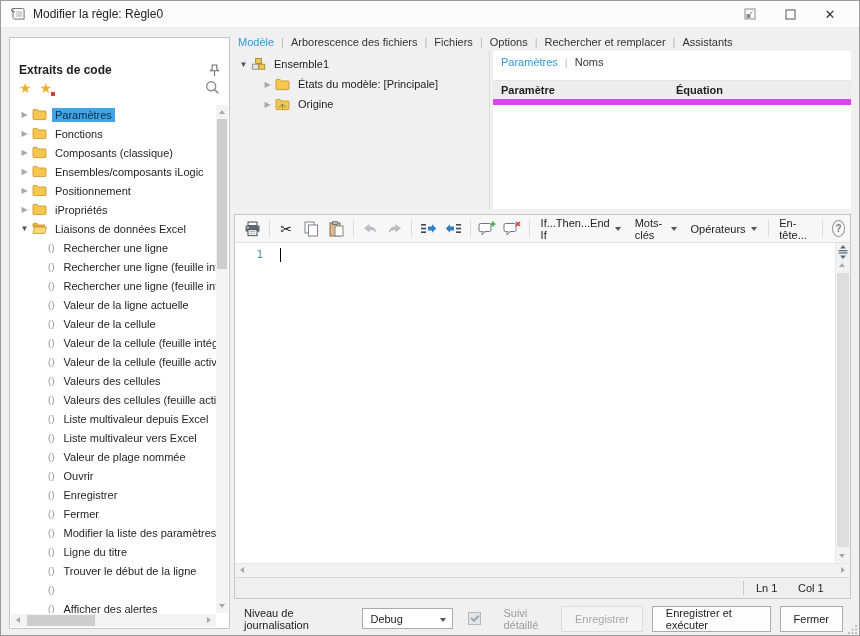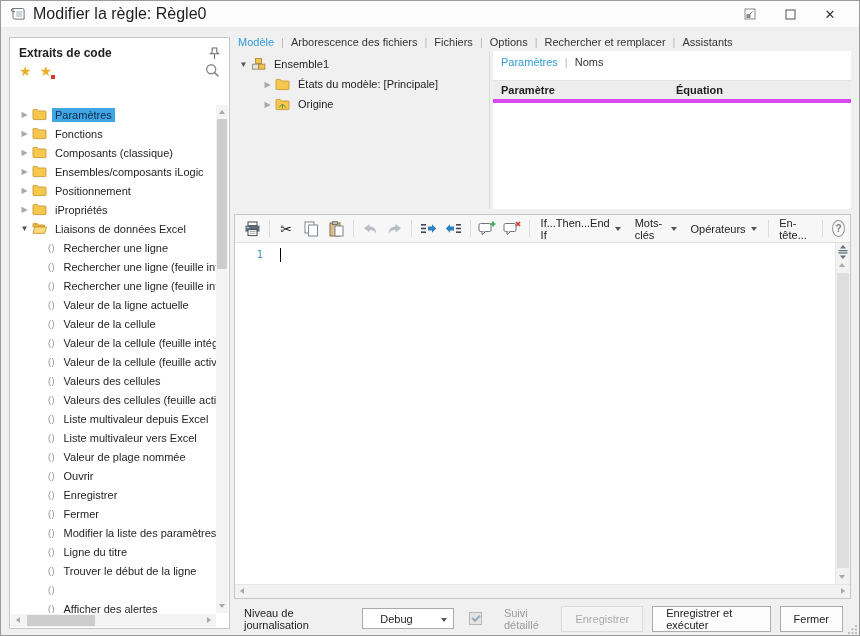--- a/index.html
+++ b/index.html
@@ -3,28 +3,28 @@
 <meta charset="utf-8">
 <style>
   html,body{margin:0;padding:0}
   body{width:860px;height:636px;position:relative;overflow:hidden;box-sizing:border-box;
        font-family:"Liberation Sans",sans-serif;font-size:11px;color:#1e1e1e;
        background:#f0f0f0;border:1px solid #9a9a9a}
   svg{display:block}
   
   .titlebar{position:absolute;left:0;top:0;right:0;height:27px;background:#fcfcfc;
             border-bottom:1px solid #ededed;display:flex;align-items:center;padding:0 9px;box-sizing:border-box}
-  .title{font-size:16px;margin-left:7px}
+  .title{font-size:12px;margin-left:7px}
   .win-controls{margin-left:auto;display:flex;align-items:center;gap:0}
   .wbtn{width:40px;height:24px;display:flex;align-items:center;justify-content:center;color:#444}
   .closex{font-size:13px;color:#333}
   
   .snippets{position:absolute;left:8px;top:36px;width:221px;height:592px;background:#fff;
             border:1px solid #c6c6c6;box-sizing:border-box;overflow:hidden}
-  .sp-header{display:flex;align-items:center;padding:8px 9px 1px}
+  .sp-header{display:flex;align-items:center;padding:25px 9px 1px}
   .sp-title{font-weight:bold;font-size:12px}
   .sp-pin{margin-left:auto}
   .sp-tabs{padding:5px 9px 1px}
   .sp-stars{display:flex;align-items:center;padding:2px 9px 3px}
   .star{font-size:14px;color:#e9b02c;margin-right:8px;position:relative;line-height:14px}
   .star .editmark{position:absolute;right:-3px;bottom:-1px;width:4px;height:4px;background:#d23b2e}
   .sp-search{margin-left:auto}
   .tab{cursor:default;color:#333}
   .tab.active{color:#2e9bd6}
   .tabsep{color:#b8b8b8;margin:0 7px}
@@ -51,21 +51,21 @@
   
   .main-tabs{position:absolute;left:237px;top:33px;right:10px;height:15px;display:flex;align-items:center;white-space:nowrap}
   
   .model-tree{position:absolute;left:236px;top:53px;width:250px;height:152px}
   .mrow{height:20px;display:flex;align-items:center;white-space:nowrap}
   .mrow.lvl1{padding-left:24px}
   
   .vdiv{position:absolute;left:488px;top:50px;width:1px;height:158px;background:#dadada}
   .params{position:absolute;left:492px;top:50px;right:8px;height:158px;background:#fff}
   .p-tabs{padding:5px 8px 12px}
-  .p-header{display:flex;align-items:center;height:18px;background:#ededed;border-top:1px solid #e3e3e3;border-bottom:4px solid #d946ef;font-weight:bold}
+  .p-header{display:flex;align-items:center;height:18px;background:#ededed;border-top:1px solid #e3e3e3;border-bottom:6px solid #d946ef;font-weight:bold}
   .p-col1{width:183px;padding-left:8px;box-sizing:border-box}
   .p-col2{flex:1}
   .p-body{background:#fff}
   
   .editor{position:absolute;left:233px;top:213px;right:8px;bottom:36px;background:#fff;
           border:1px solid #c6c6c6;box-sizing:border-box;display:flex;flex-direction:column}
   .e-toolbar{height:27px;flex:none;background:#f7f7f7;border-bottom:1px solid #e0e0e0;
              display:flex;align-items:center;padding:0 5px}
   .tbtn{height:22px;min-width:23px;display:flex;align-items:center;justify-content:center;margin:0 1px}
   .tsep{width:1px;height:17px;background:#dcdcdc;margin:0 4px}
@@ -86,21 +86,21 @@
   .e-vscroll .tri.up{top:20px}
   .e-vscroll .thumb{left:1px;right:1px;top:30px;bottom:16px}
   .e-hscroll{height:13px;flex:none;background:#f2f2f2;border-top:1px solid #e7e7e7;position:relative}
   .e-status{height:20px;flex:none;background:#efefef;border-top:1px solid #d9d9d9;display:flex;align-items:center;justify-content:flex-end}
   .ssep{width:1px;height:14px;background:#c9c9c9;margin-right:12px}
   .sln{width:42px}.scol{width:52px}
   
   .footer{position:absolute;left:233px;right:16px;top:603px;height:29px;display:flex;align-items:center}
   .f-label{margin-left:10px;color:#222}
   .combo{width:97px;height:21px;box-sizing:border-box;border:1px solid #ababab;background:#fff;
-         display:flex;align-items:center;padding-left:17px;margin-left:9px;position:relative}
+         display:flex;align-items:center;padding-left:7px;margin-left:9px;position:relative}
   .combo .caret-down{position:absolute;right:6px;top:9px}
   .chk{width:13px;height:13px;box-sizing:border-box;background:#e4e4e4;border:1px solid #b6b6b6;margin-left:15px;position:relative;flex:none}
   .chk::after{content:"";position:absolute;left:2px;top:2px;width:6px;height:3px;
               border-left:2px solid #97a8b8;border-bottom:2px solid #97a8b8;transform:rotate(-45deg)}
   .chk-label{color:#9b9b9b;margin-left:22px}
   .f-buttons{margin-left:auto;display:flex;gap:9px;align-items:center}
   .btn{height:24px;padding:0 13px;background:#fdfdfd;border:1px solid #ababab;display:flex;align-items:center;color:#222}
   .btn.disabled{color:#a8a8a8;border-color:#dcdcdc;background:#f4f4f4}
   .grip-corner{position:absolute;right:1px;bottom:1px}
 </style>
@@ -474,20 +474,25 @@
       </span>
       <span class="tri up"></span>
       <div class="thumb" style="background:#dedede"></div>
       <span class="tri down"></span>
     </div>
   </div>
   <div class="e-hscroll">
     <span class="tri left"></span>
     <span class="tri right"></span>
   </div>
+  <div class="e-status">
+    <span class="ssep"></span>
+    <span class="sln">Ln 1</span>
+    <span class="scol">Col 1</span>
+  </div>
 </div>
 
 <div class="footer">
   <span class="f-label">Niveau de journalisation</span>
   <div class="combo">
     <span>Debug</span>
     <span class="caret-down"></span>
   </div>
   <span class="chk"></span>
   <span class="chk-label">Suivi détaillé</span>

